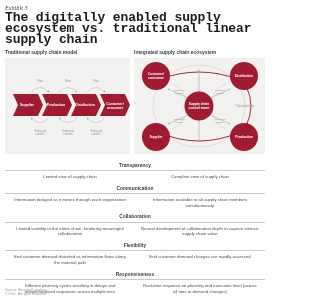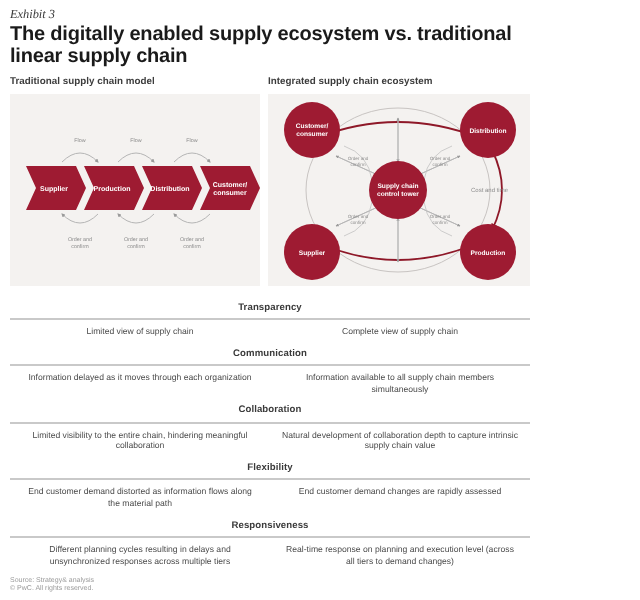--- a/index.html
+++ b/index.html
@@ -13,23 +13,23 @@
   }
   .exhibit-label{
     font-family:"Liberation Serif", serif;
     font-style:italic;
     font-size:6.2px;
     color:#3a3a3a;
     margin:4px 0 0 5px;
     line-height:8px;
   }
   .exhibit-title{
-    font-family:Liberation Sans, sans-serif;
-    font-weight:bold;
-    font-size:10px;
+    font-family:Liberation Mono, monospace;
+    font-weight:bold;
+    font-size:13px;
     color:#1a1a1a;
     margin:0 0 0 5px;
     line-height:11px;
     letter-spacing:-0.1px;
   }
   .panels{
     display:flex;
     margin:4px 4px 0 5px;
     gap:4px;
   }

